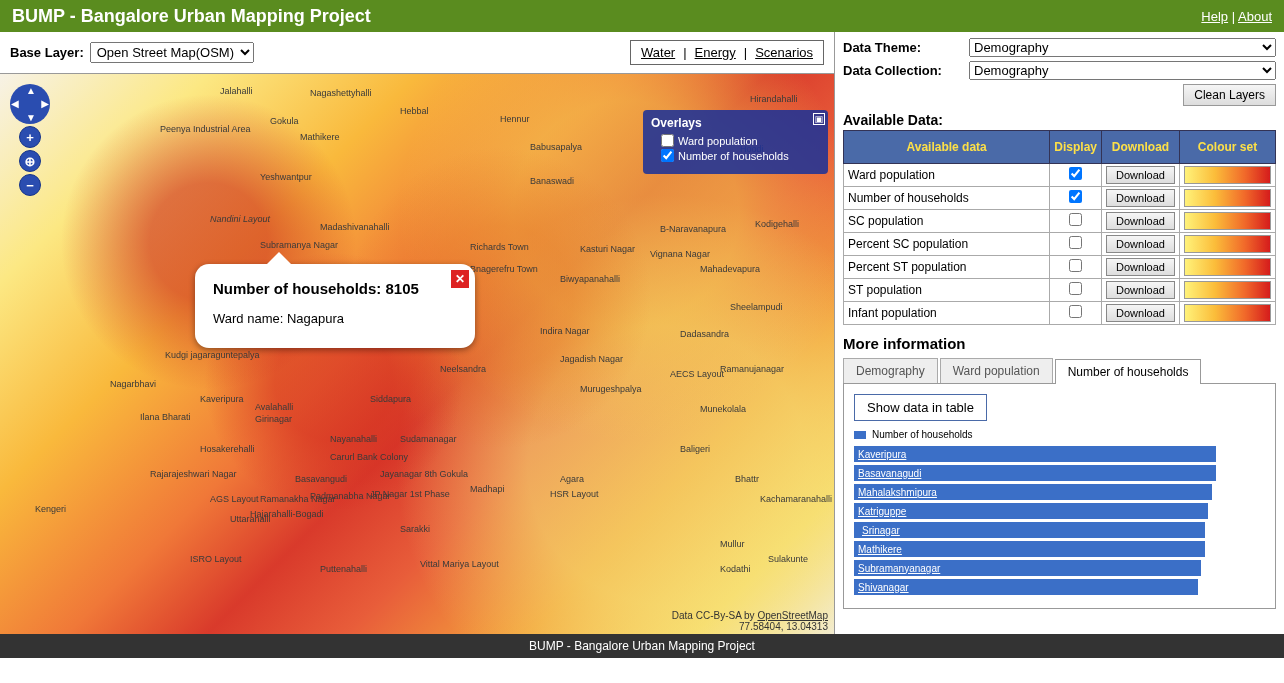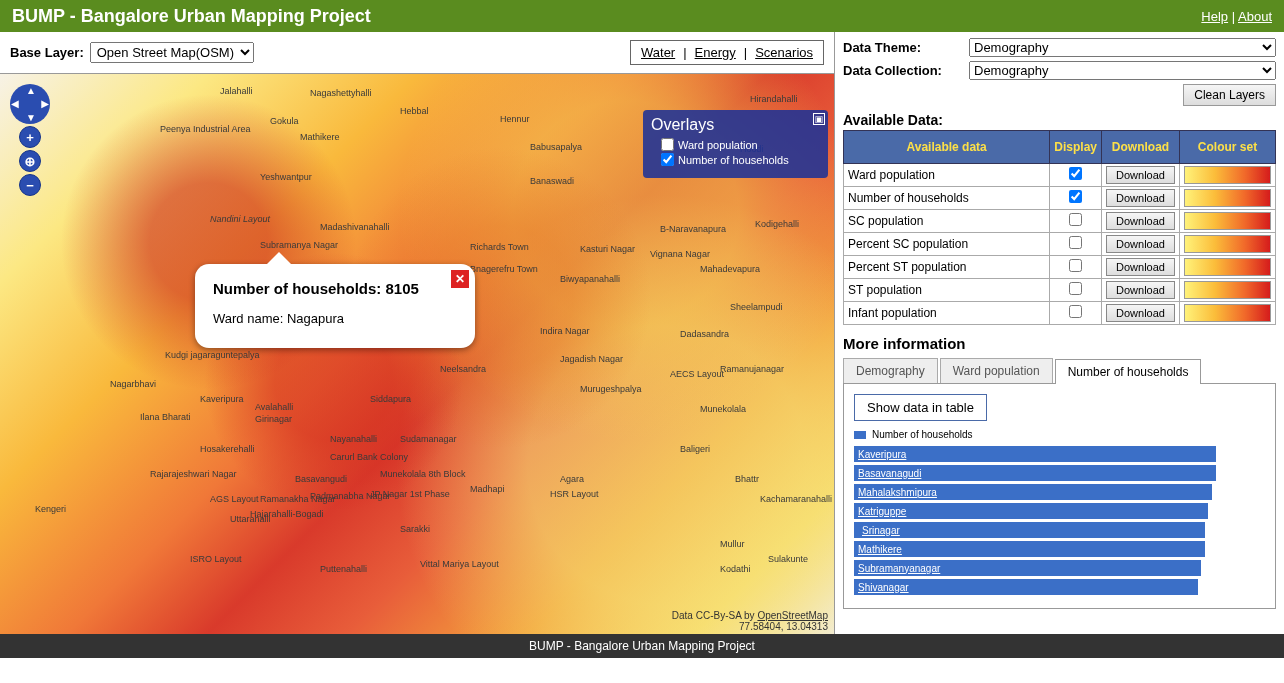--- a/index.html
+++ b/index.html
@@ -21,21 +21,21 @@
  radial-gradient(circle at 60% 40%, rgba(230,120,40,0.45) 0 12%, transparent 25%),
  radial-gradient(circle at 75% 25%, rgba(245,210,80,0.55) 0 15%, transparent 30%),
  radial-gradient(circle at 80% 70%, rgba(245,225,120,0.55) 0 18%, transparent 35%); }
 .nav-ctrl { position: absolute; top: 10px; left: 10px; width: 40px; display:flex; flex-direction:column; align-items:center; gap:2px; }
 .pan { width: 40px; height: 40px; background: #2a4db0; border-radius: 50%; position: relative; }
 .pan span { position:absolute; color:#fff; font-size:10px; }
 .pan .n{top:1px;left:16px}.pan .s{bottom:1px;left:16px}.pan .w{left:1px;top:14px}.pan .e{right:1px;top:14px}
 .zoom-btn { width:22px; height:22px; background:#2a4db0; color:#fff; border-radius:50%; display:flex; align-items:center; justify-content:center; font-weight:bold; border:1px solid #17358a; cursor:pointer; }
 .overlays { position:absolute; top:36px; right:6px; width:185px; background: rgba(30,50,150,0.88); color:#fff; font-size:11px; border-radius:4px; padding:6px 8px 10px; }
 .overlays .toggle{position:absolute;top:3px;right:3px;width:12px;height:12px;border:1px solid #fff;display:flex;align-items:center;justify-content:center;font-size:9px;cursor:pointer;}
-.overlays h4{font-size:16px;font-weight:normal;margin-bottom:4px;}
+.overlays h4{font-size:12px;font-weight:bold;margin-bottom:4px;}
 .overlays label{display:flex;align-items:center;gap:4px;margin:2px 0 2px 10px;}
 .overlays input{margin:0;}
 .popup { position:absolute; top:190px; left:195px; width:280px; background:#fff; border-radius:14px; box-shadow:0 2px 6px rgba(0,0,0,0.4); padding:16px 18px 22px; }
 .popup .close{position:absolute;top:6px;right:6px;width:18px;height:18px;background:#d22;color:#fff;display:flex;align-items:center;justify-content:center;font-size:12px;cursor:pointer;font-weight:bold;}
 .popup h3{font-size:15px;margin-bottom:14px;}
 .popup p{font-size:13px;}
 .popup::after{content:"";position:absolute;top:-26px;left:70px;border:14px solid transparent;border-bottom-color:#fff;}
 .attribution{position:absolute;bottom:2px;right:6px;font-size:10px;color:#333;text-align:right;}
 .attribution a{color:#333;text-decoration:underline;}
 .right-panel { width: 449px; background:#fff; padding:6px 8px; overflow:hidden; }
@@ -126,21 +126,21 @@
           <span class="ward-label" style="left: 550px; top: 415px;">HSR Layout</span>
           <span class="ward-label" style="left: 470px; top: 410px;">Madhapi</span>
           <span class="ward-label" style="left: 560px; top: 400px;">Agara</span>
           <span class="ward-label" style="left: 400px; top: 450px;">Sarakki</span>
           <span class="ward-label" style="left: 420px; top: 485px;">Vittal Mariya Layout</span>
           <span class="ward-label" style="left: 230px; top: 440px;">Uttarahalli</span>
           <span class="ward-label" style="left: 190px; top: 480px;">ISRO Layout</span>
           <span class="ward-label" style="left: 320px; top: 490px;">Puttenahalli</span>
           <span class="ward-label" style="left: 210px; top: 420px;">AGS Layout</span>
           <span class="ward-label" style="left: 370px; top: 415px;">JP Nagar 1st Phase</span>
-          <span class="ward-label" style="left: 380px; top: 395px;">Munekolala 8th Block</span>
+          <span class="ward-label" style="left: 380px; top: 395px;">Jayanagar 8th Gokula</span>
           <span class="ward-label" style="left: 295px; top: 400px;">Basavangudi</span>
           <span class="ward-label" style="left: 330px; top: 360px;">Nayanahalli</span>
           <span class="ward-label" style="left: 400px; top: 360px;">Sudamanagar</span>
           <span class="ward-label" style="left: 330px; top: 378px;">Carurl Bank Colony</span>
           <span class="ward-label" style="left: 200px; top: 370px;">Hosakerehalli</span>
           <span class="ward-label" style="left: 150px; top: 395px;">Rajarajeshwari Nagar</span>
           <span class="ward-label" style="left: 35px; top: 430px;">Kengeri</span>
           <span class="ward-label" style="left: 250px; top: 435px;">Hajarahalli-Bogadi</span>
           <span class="ward-label" style="left: 255px; top: 328px;">Avalahalli</span>
           <span class="ward-label" style="left: 255px; top: 340px;">Girinagar</span>

